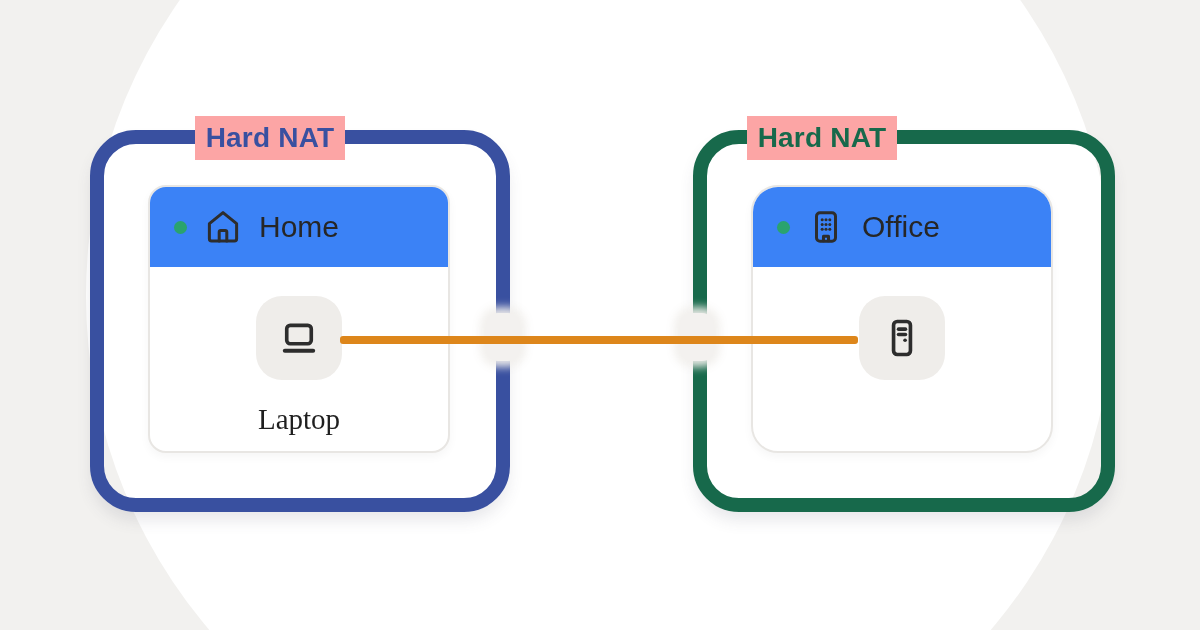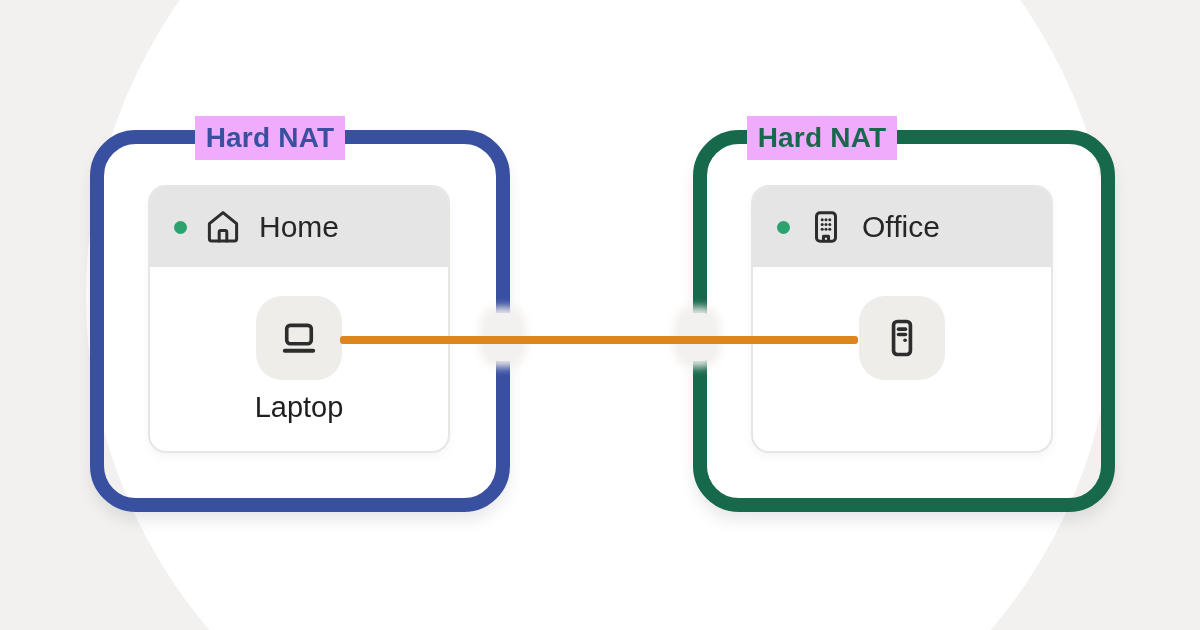--- a/index.html
+++ b/index.html
@@ -21,38 +21,38 @@
     box-sizing:border-box;
     border:14px solid var(--accent,#444);
     border-radius:46px;
     box-shadow:0 10px 16px -2px rgba(70,70,90,0.13);
     background:transparent;
   }
   .nat-border.left{left:90px;}
   .nat-border.right{left:693px;width:422px;}
   .nat-label{
     position:absolute;top:116px;height:44px;line-height:44px;
-    background:#f0abfc;text-align:center;
+    background:#fca5a5;text-align:center;
     font-size:28px;font-weight:600;letter-spacing:0.2px;
     color:var(--accent,#444);z-index:3;
   }
   .nat-label.left{left:195px;width:150px;}
   .nat-label.right{left:747px;width:150px;}
   .site-card{
     position:absolute;top:185px;width:302px;height:268px;
     box-sizing:border-box;
     background:#FFFFFF;
     border:2px solid #E8E6E3;border-radius:18px;
     box-shadow:0 4px 10px rgba(0,0,0,0.04);
     overflow:hidden;
   }
   .site-card.left{left:148px;}
-  .site-card.right{left:751px;}
+  .site-card.right{left:751px;border-radius:27px;}
   .site-header{
-    height:80px;background:#e5e5e5;
+    height:80px;background:#3b82f6;
     display:flex;align-items:center;gap:16px;
     padding:0 0 0 24px;
   }
   .status-dot{
     width:13px;height:13px;border-radius:50%;
     background:var(--accent,#2AA36E);flex:0 0 auto;
   }
   .site-icon{width:40px;height:40px;flex:0 0 auto;display:flex;align-items:center;justify-content:center;}
   .site-icon svg{width:38px;height:38px;}
   .site-name{
@@ -61,21 +61,21 @@
   .site-body{
     height:186px;display:flex;flex-direction:column;align-items:center;
   }
   .device-tile{
     margin-top:29px;width:86px;height:84px;border-radius:26px;
     background:#EFEDEA;
     display:flex;align-items:center;justify-content:center;
   }
   .device-tile svg{width:46px;height:46px;}
   .device-name{
-    margin-top:11px;font-size:29px;font-weight:400;color:#1F1F1F;
+    margin-top:23px;font-size:29px;font-weight:400;color:#1F1F1F;font-family:Liberation Serif, serif;
   }
   .gap-cover{
     position:absolute;top:313px;width:34px;height:48px;
     border-radius:12px;background:#F3F1EF;
     box-shadow:0 0 9px 6px rgba(241,239,236,0.95);
     z-index:3;
   }
   .gap-cover.left{left:486px;}
   .gap-cover.right{left:680px;}
   .conn-line{

